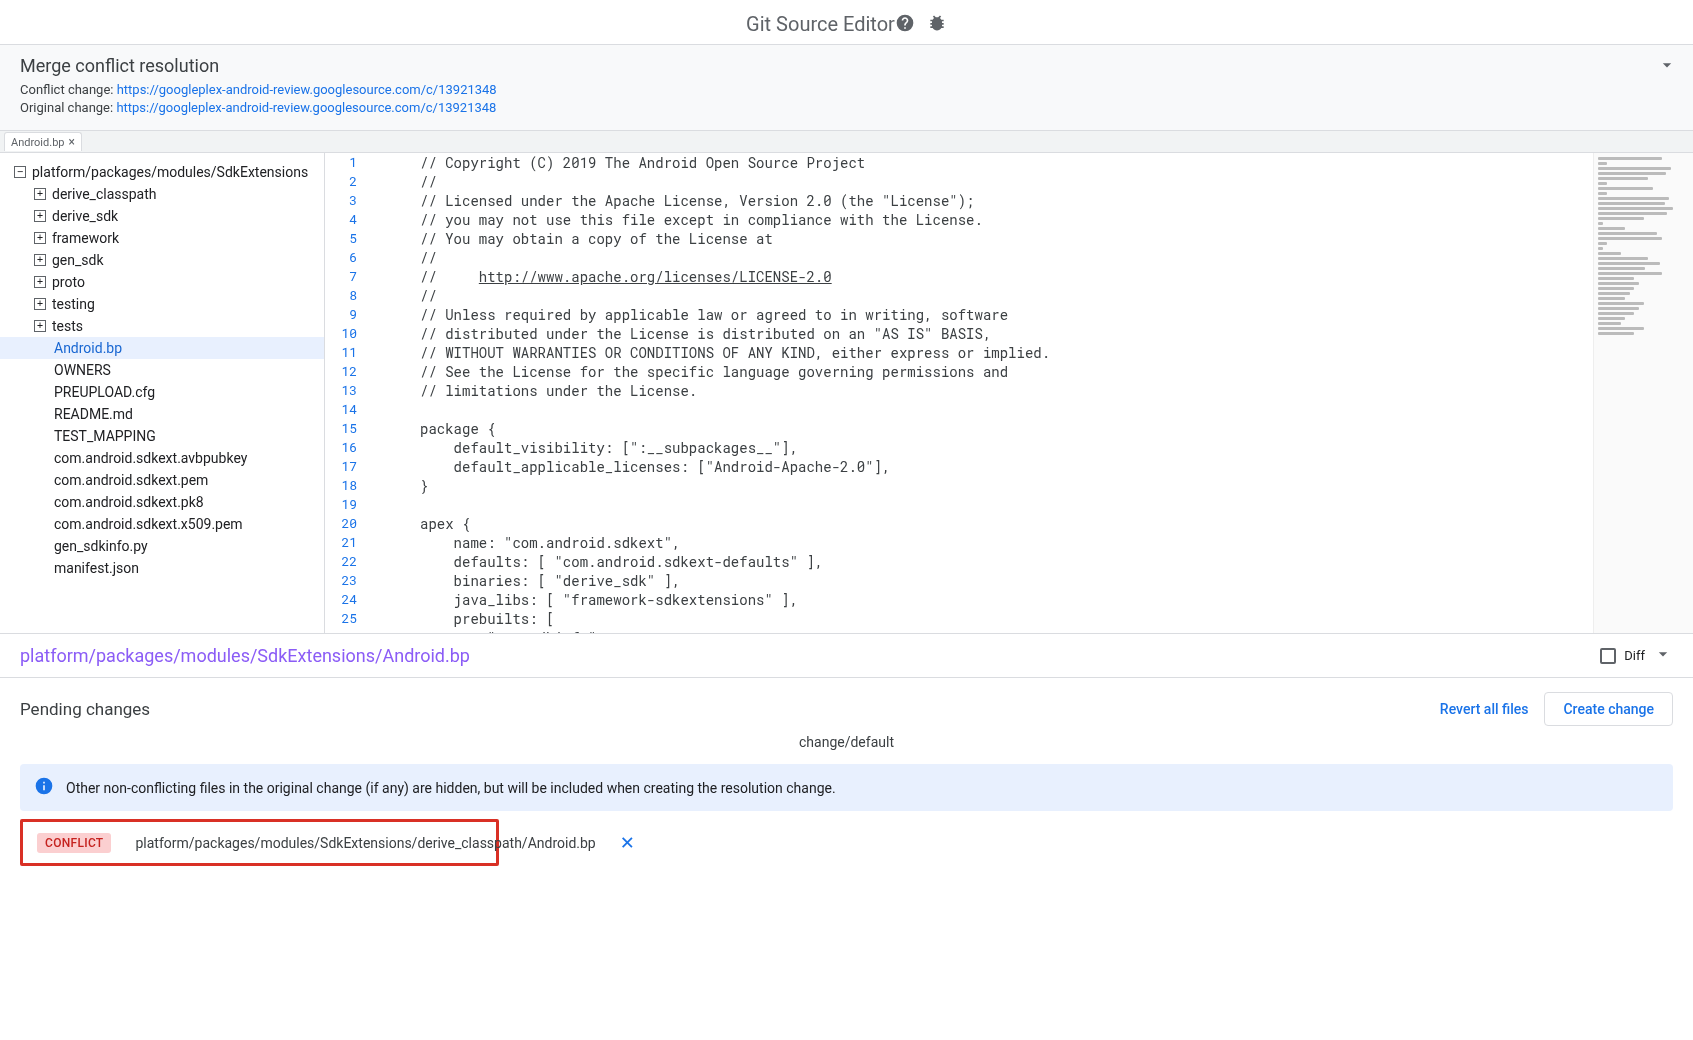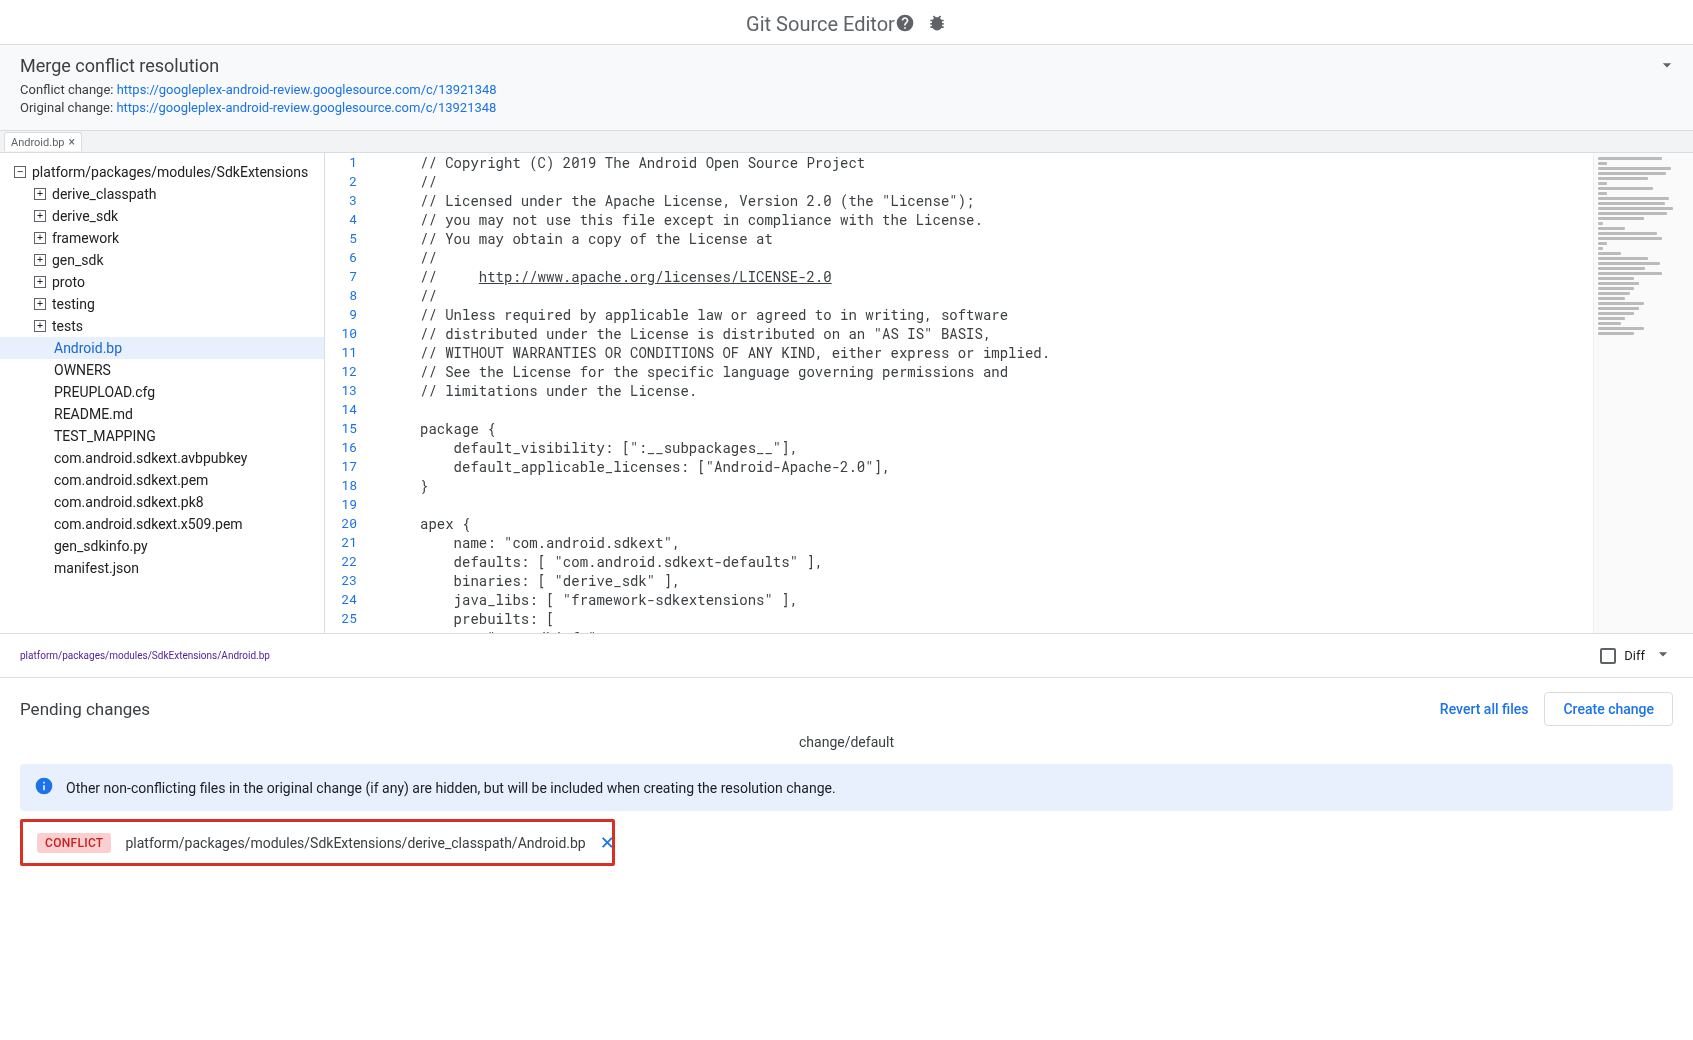--- a/index.html
+++ b/index.html
@@ -38,37 +38,37 @@
 .editor { flex: 1; overflow: auto; font-family: 'Roboto Mono', Menlo, Consolas, monospace; font-size: 14px; line-height: 19px; }
 .code-line { display: flex; }
 .gutter { width: 50px; text-align: right; padding-right: 18px; color: #1a73e8; font-size: 13px; user-select: none; }
 .code-text { flex: 1; white-space: pre; color: #3c4043; margin-left: 45px; }
 .code-text .underline { text-decoration: underline; }
 .minimap { width: 100px; background: #fafafa; border-left: 1px solid #eee; padding: 4px; }
 .minimap-line { height: 3px; background: #bbb; margin-bottom: 2px; border-radius: 1px; }
 
 
 .path-bar { border-top: 1px solid #dadce0; border-bottom: 1px solid #dadce0; padding: 10px 20px; display: flex; align-items: center; justify-content: space-between; background: #fff; }
-.path-text { color: #4c1d95; font-size: 10px; }
+.path-text { color: #8b5cf6; font-size: 18px; }
 .path-controls { display: flex; align-items: center; gap: 8px; }
 .checkbox { width: 16px; height: 16px; border: 2px solid #5f6368; border-radius: 2px; }
 
 
 .pending { padding: 14px 20px 10px 20px; }
 .pending-header { display: flex; justify-content: space-between; align-items: center; margin-bottom: 8px; }
 .pending-title { font-size: 17px; color: #3c4043; }
 .pending-actions { display: flex; gap: 16px; align-items: center; }
 .link-btn { color: #1a73e8; font-size: 14px; cursor: pointer; font-weight: 500; }
 .create-btn { border: 1px solid #dadce0; color: #1a73e8; padding: 8px 18px; border-radius: 4px; font-size: 14px; font-weight: 500; cursor: pointer; background: #fff; }
 .change-name { font-size: 14px; color: #3c4043; margin-bottom: 14px; text-align: center; }
 
 .info-banner { background: #e8f0fe; border-radius: 4px; padding: 12px 14px; display: flex; align-items: center; gap: 12px; font-size: 14px; color: #202124; margin-bottom: 8px; }
 .info-icon svg { width: 20px; height: 20px; fill: #1a73e8; }
 
-.conflict-row { border: 3px solid #d93025; border-radius: 2px; padding: 10px 14px; display: flex; align-items: center; gap: 14px; width: 595px; }
+.conflict-row { border: 3px solid #d93025; border-radius: 2px; padding: 10px 14px; display: flex; align-items: center; gap: 24px; width: 479px; }
 .conflict-badge { background: #fbcfd0; color: #c5221f; font-size: 12px; font-weight: 500; padding: 3px 8px; border-radius: 3px; letter-spacing: 0.3px; }
 .conflict-path { font-size: 14px; color: #3c4043; }
 .conflict-close { color: #1a73e8; font-size: 18px; cursor: pointer; }
 </style>
 </head>
 <body>
 
 <div class="header">
   <div class="header-title">Git Source Editor</div>
   <div class="header-icons">

